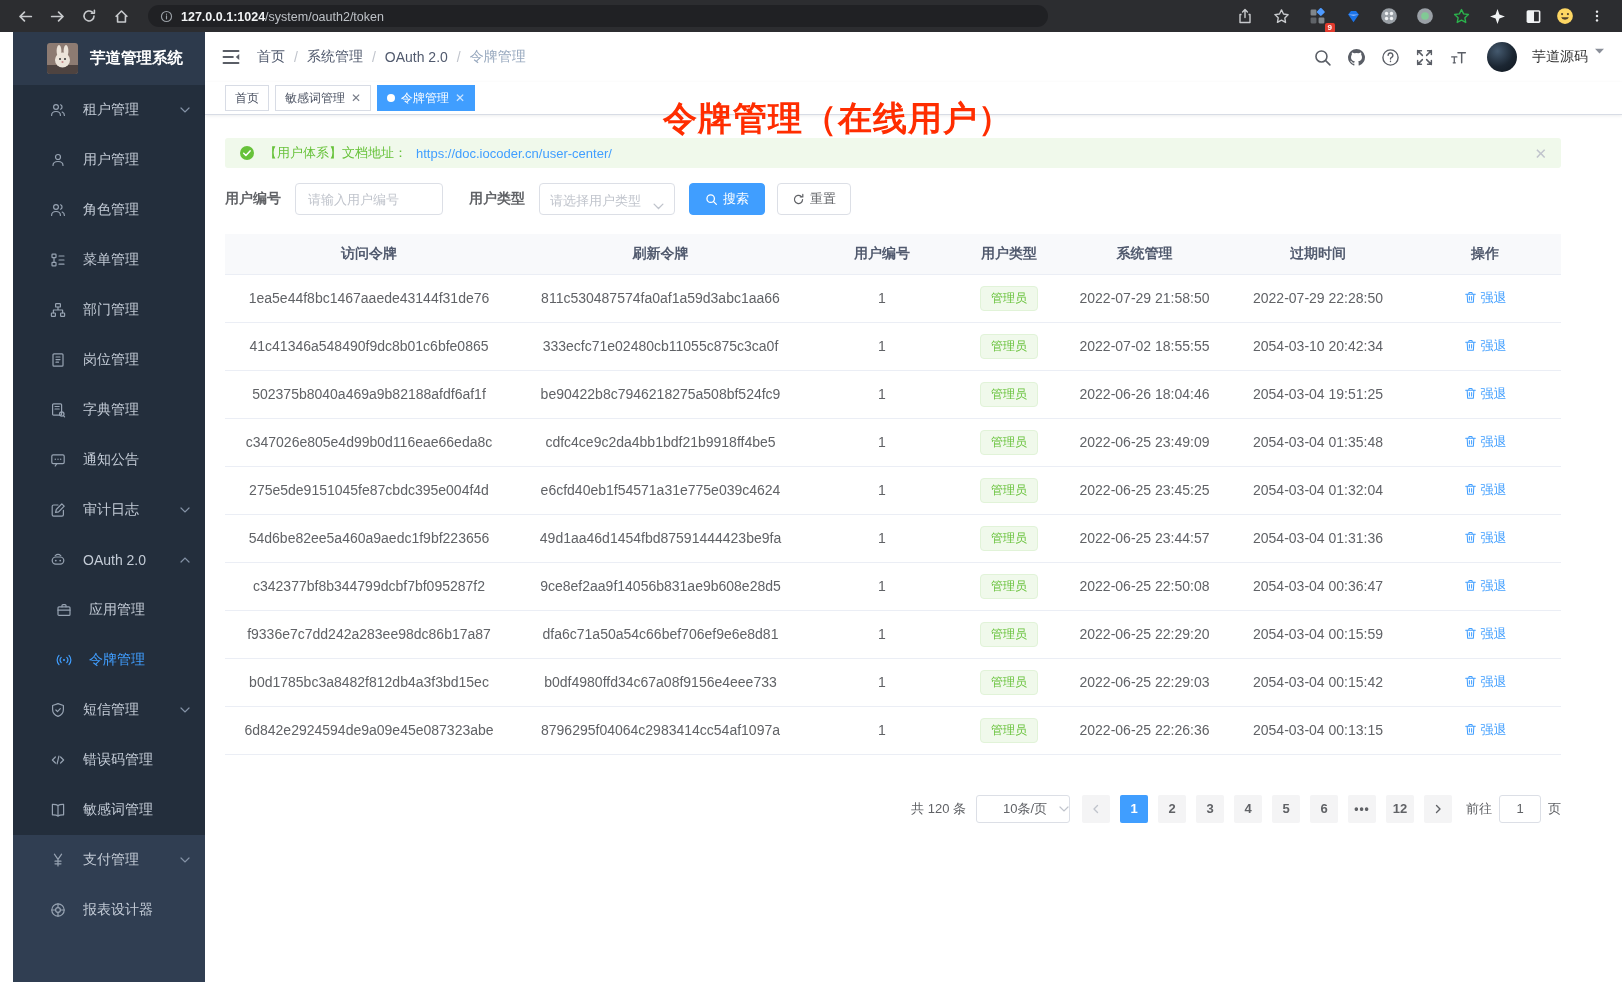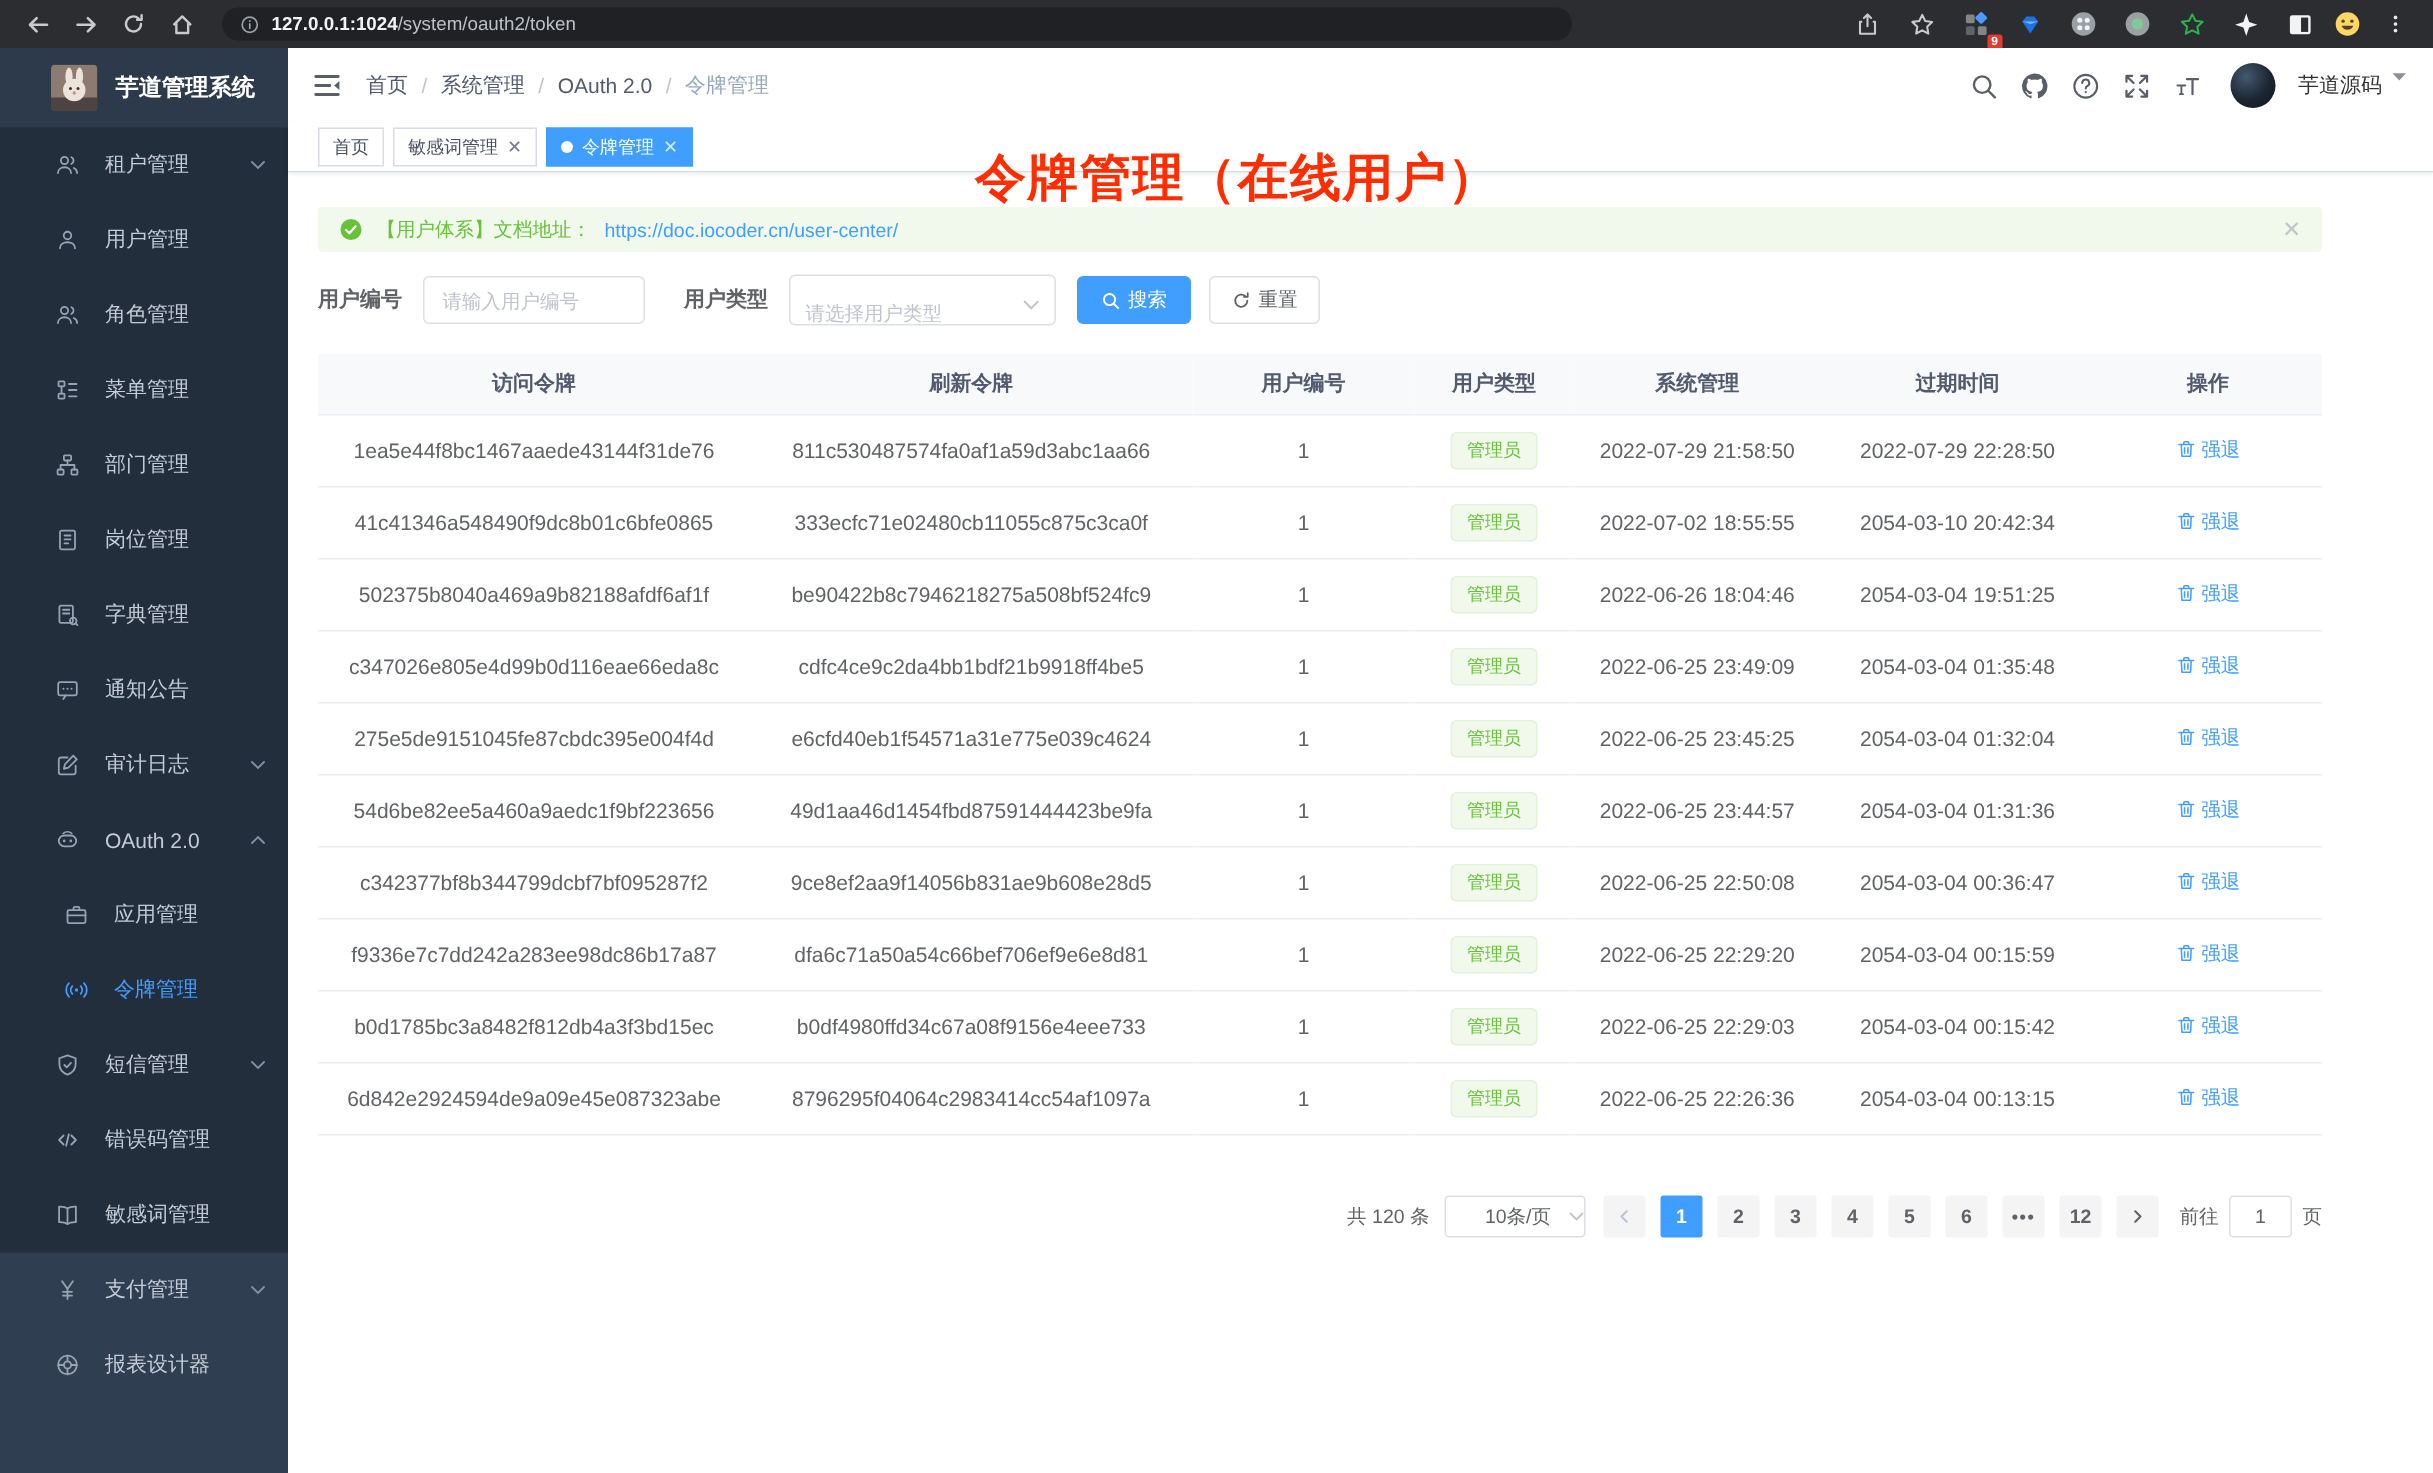--- a/index.html
+++ b/index.html
@@ -15,21 +15,21 @@
   .url-path { color:#bdc1c6; font-size:12.5px; }
   .bb-right { margin-left:auto; display:flex; align-items:center; gap:10px; }
   .ext-badge-wrap { position:relative; }
   .ext-badge { position:absolute; right:-5px; bottom:-4px; background:#e33b2e; color:#fff; font-size:8px; font-weight:700; border-radius:2px; padding:1px 3px; line-height:1; }
   .emoji-face { width:18px; height:18px; }
 
   
   .app { display:flex; height:950px; }
 
   
-  .sidebar { width:192px; background:#232e3c; display:flex; flex-direction:column; flex:0 0 auto; }
+  .sidebar { width:192px; background:#232e3c; display:flex; flex-direction:column; flex:0 0 auto;margin-left:13px; }
   .sidebar-header { height:53px; background:#2d3a4c; display:flex; align-items:center; padding-left:34px; gap:12px; flex:0 0 auto; }
   .logo { width:31px; height:31px; border-radius:3px; overflow:hidden; flex:0 0 auto; }
   .sidebar-title { color:#fff; font-size:15.5px; font-weight:700; white-space:nowrap; }
   .menu { flex:0 0 auto; }
   .menu-bottom { flex:1; background:#303e52; }
   .menu-item { height:50px; display:flex; align-items:center; padding:0 15px 0 37px; font-size:14px; color:#c3cbd6; cursor:pointer; white-space:nowrap; }
   .menu-item .mi-icon { width:16px; height:16px; margin-right:17px; color:#97a3b2; flex:0 0 auto; }
   .menu-item.child { padding-left:43px; }
   .menu-item.active { color:#409eff; }
   .menu-item.active .mi-icon { color:#409eff; }
@@ -63,21 +63,21 @@
   .alert { height:30px; background:#f0f9eb; border-radius:3px; display:flex; align-items:center; padding:0 14px; gap:9px; font-size:13px; margin-bottom:15px; }
   .alert-text { font-weight:400; }
   .alert-link { text-decoration:none; cursor:pointer; }
   .alert-close { margin-left:auto; color:#c0c4cc; font-size:15px; cursor:pointer; line-height:1; }
 
   .filters { display:flex; align-items:center; margin-bottom:19px; font-size:14px; color:#606266; }
   .f-label { font-weight:700; margin-right:14px; }
   .f-label.second { margin-left:26px; }
   .f-input { width:148px; height:32px; border:1px solid #dcdfe6; border-radius:4px; padding:0 12px; font-size:13px; color:#606266; outline:none; }
   .f-input::placeholder { color:#c0c4cc; }
-  .f-select { width:178px; height:32px; border:1px solid #dcdfe6; border-radius:4px; display:flex; align-items:flex-start; justify-content:space-between; padding:16px 10px; color:#c0c4cc; font-size:13px; cursor:pointer; }
+  .f-select { width:136px; height:32px; border:1px solid #dcdfe6; border-radius:4px; display:flex; align-items:flex-end; justify-content:space-between; padding:4px 10px; color:#c0c4cc; font-size:13px; cursor:pointer; }
   .f-select .sel-chevron { color:#c0c4cc; width:11px; }
   .btn { height:32px; border-radius:4px; font-size:13px; display:inline-flex; align-items:center; gap:5px; cursor:pointer; font-family:Liberation Mono, monospace; }
   .btn-primary { margin-left:14px; padding:0 15px; background:#409eff; border:1px solid #409eff; color:#fff; }
   .btn-plain { margin-left:12px; padding:0 14px; background:#fff; border:1px solid #dcdfe6; color:#606266; }
 
   table { width:100%; border-collapse:collapse; font-size:14px; color:#606266; table-layout:fixed; }
   thead th { height:40px; background:#f8f9fb; color:#515a6e; font-weight:700; text-align:center; border-bottom:1px solid #ebeef5; font-size:14px; }
   tbody td { height:48px; border-bottom:1px solid #ebeef5; text-align:center; white-space:nowrap; overflow:hidden; }
   .tag-admin { display:inline-block; padding:3px 10px; font-size:12px; border-radius:4px; }
   .action-link { display:inline-flex; align-items:center; gap:4px; font-size:13px; cursor:pointer; }

